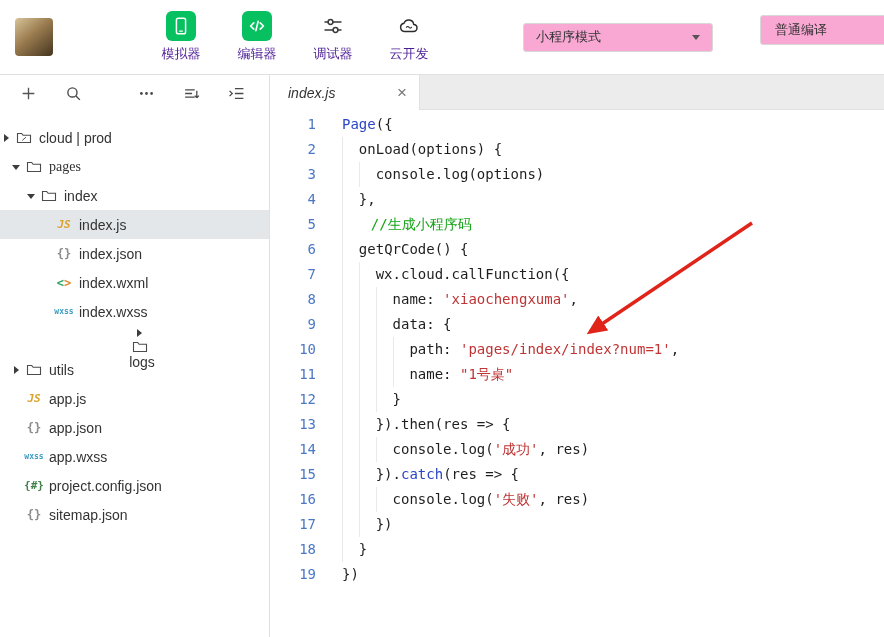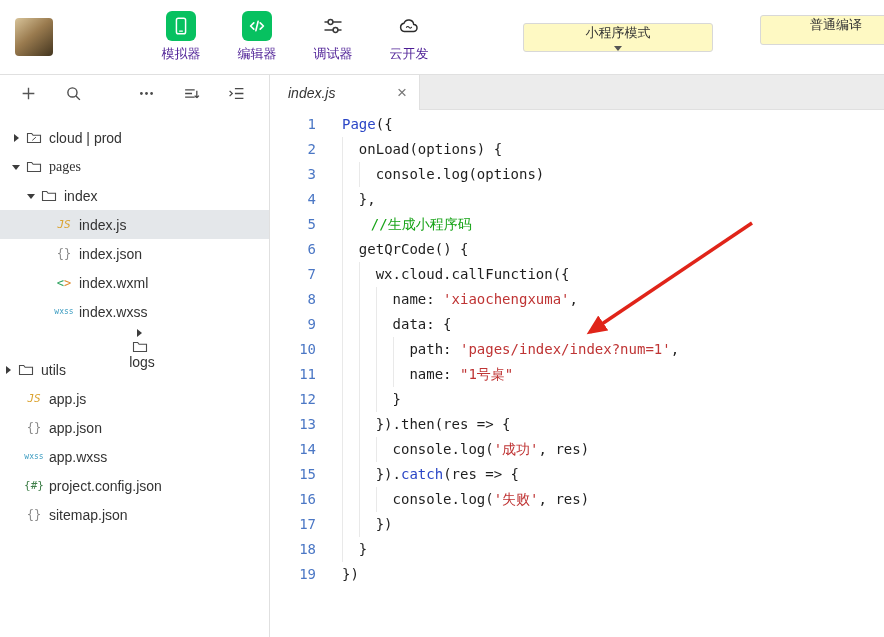--- a/index.html
+++ b/index.html
@@ -11,21 +11,21 @@
   .toolbar{height:75px;flex:none;display:flex;align-items:center;border-bottom:1px solid #e0e0e0;position:relative;background:#fff;}
   .avatar{width:38px;height:38px;margin-left:15px;border-radius:4px;flex:none;
     background:linear-gradient(140deg,#d8c49a 0%,#9a7b4f 45%,#43351f 100%);}
   .nav{display:flex;margin-left:90px;}
   .nav-btn{width:76px;display:flex;flex-direction:column;align-items:center;row-gap:4px;cursor:pointer;}
   .nav-icon{width:30px;height:30px;display:flex;align-items:center;justify-content:center;border-radius:6px;}
   .nav-icon.green{background:var(--green,#07c160);}
   .nav-icon svg{width:24px;height:24px;}
   .nav-icon.green svg{width:22px;height:22px;}
   .nav-label{font-size:13px;color:#4c1d95;}
-  .dropdown{border:1px solid #d8d8d8;border-radius:3px;height:29px;display:flex;align-items:center;font-size:13px;color:#333;background:#fef9c3;flex-direction:column;}
+  .dropdown{border:1px solid #d8d8d8;border-radius:3px;height:29px;display:flex;align-items:center;font-size:13px;color:#333;background:#f9a8d4;}
   .mode-dd{width:190px;margin-left:76px;padding:0 12px;justify-content:space-between;cursor:pointer;}
   .compile-dd{position:absolute;right:-28px;top:15px;width:152px;height:30px;padding:0 14px;cursor:pointer;}
   .caret{width:0;height:0;border-left:4px solid transparent;border-right:4px solid transparent;border-top:5px solid #555;}
 
   
   .main{flex:1;display:flex;min-height:0;}
 
   
   .sidebar{width:270px;flex:none;border-right:1px solid #e0e0e0;display:flex;flex-direction:column;background:#fff;}
   .sidebar-toolbar{height:36px;flex:none;display:flex;align-items:center;padding-left:18px;column-gap:25px;}
@@ -34,21 +34,21 @@
   .st-more{margin-left:28px;}
   .file-tree{flex:1;padding-top:12px;overflow:hidden;}
   .tree-row{height:29px;display:flex;align-items:center;font-size:14px;color:#333;cursor:pointer;white-space:nowrap;}
   .tree-row.sel{background:var(--selbg,#e4e7ea);}
   .tw{width:14px;height:14px;flex:none;position:relative;}
   .tw.collapsed::before{content:"";position:absolute;left:4px;top:3px;border-top:4px solid transparent;border-bottom:4px solid transparent;border-left:5px solid #3c3c3c;}
   .tw.expanded::before{content:"";position:absolute;left:2px;top:5px;border-left:4px solid transparent;border-right:4px solid transparent;border-top:5px solid #3c3c3c;}
   .fiw{width:20px;flex:none;display:flex;align-items:center;justify-content:center;}
   .fiw svg{width:16px;height:14px;}
   .tree-label{margin-left:5px;}
-  .fi{font-weight:normal;font-family:"DejaVu Sans Mono",monospace;line-height:1;text-align:right;}
+  .fi{font-weight:bold;font-family:"DejaVu Sans Mono",monospace;line-height:1;text-align:right;}
   .fi-js{color:#dba22e;font-size:11px;font-style:italic;}
   .fi-json{color:#8b8b8b;font-size:12px;}
   .fi-wxml{font-size:12px;}
   .fi-wxml .lt{color:#2fa360;}
   .fi-wxml .gt{color:#e08a2e;}
   .fi-wxss{color:#3f9ec2;font-size:8px;}
   .fi-config{color:#41804b;font-size:11px;}
 
   
   .editor{flex:1;display:flex;flex-direction:column;min-width:0;background:#fff;}
@@ -153,21 +153,21 @@
             </svg>
         </span>
         <span class="st-icon">
           <svg viewBox="0 0 16 16" fill="none" stroke="#4a4a4a" stroke-width="1.2">
               <path d="M6.5 3.5h8M6.5 8h8M6.5 12.5h8"></path>
               <path d="M1.5 5.5L4 8l-2.5 2.5"></path>
             </svg>
         </span>
       </div>
       <div class="file-tree" id="fileTree">
-          <div class="tree-row" style="padding-left: 10px;">
+          <div class="tree-row" style="">
             <span class="tw collapsed"></span>
             <span class="fiw">
               <svg viewBox="0 0 16 14" fill="none" stroke="#4b4b4b" stroke-width="1.1">
                 <path d="M1.5 2.5h4.2l1.4 1.8h7.4v7.2h-13z"></path>
                 <path d="M6.3 9.4l3.6-3.2" stroke-width="1"></path>
               </svg>
             </span>
             <span class="tree-label">cloud | prod</span>
           </div>
           <div class="tree-row" style="padding-left: 10px; font-family: Liberation Serif, serif;">
@@ -214,21 +214,21 @@
           </div>
           <div class="tree-row" style="padding-left: 10px; flex-direction: column;">
             <span class="tw collapsed"></span>
             <span class="fiw">
               <svg viewBox="0 0 16 14" fill="none" stroke="#4b4b4b" stroke-width="1.1">
                 <path d="M1.5 2.5h4.2l1.4 1.8h7.4v7.2h-13z"></path>
               </svg>
             </span>
             <span class="tree-label">logs</span>
           </div>
-          <div class="tree-row" style="padding-left: 2px;">
+          <div class="tree-row" style="padding-left: 10px;">
             <span class="tw collapsed"></span>
             <span class="fiw">
               <svg viewBox="0 0 16 14" fill="none" stroke="#4b4b4b" stroke-width="1.1">
                 <path d="M1.5 2.5h4.2l1.4 1.8h7.4v7.2h-13z"></path>
               </svg>
             </span>
             <span class="tree-label">utils</span>
           </div>
           <div class="tree-row" style="padding-left: 24px;">
             <span class="fiw">

